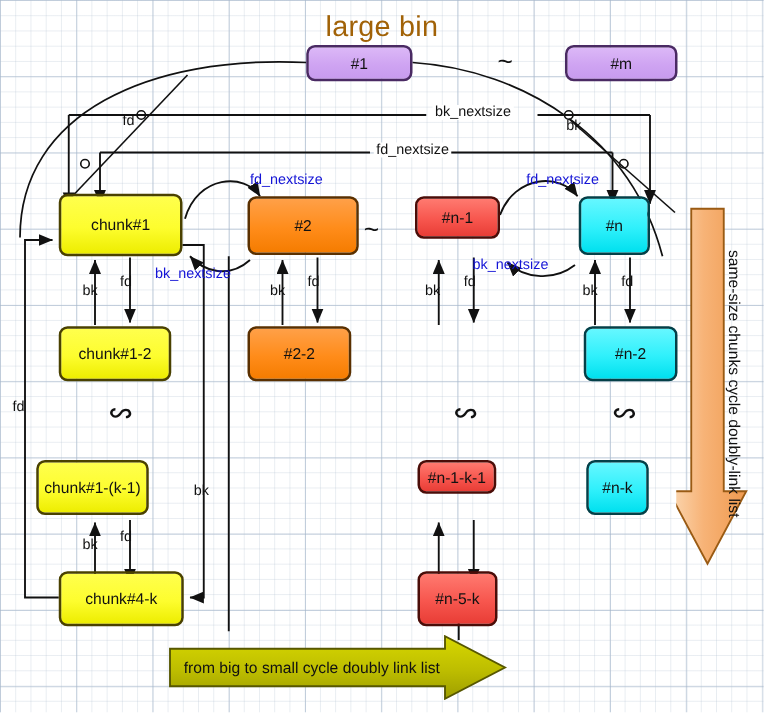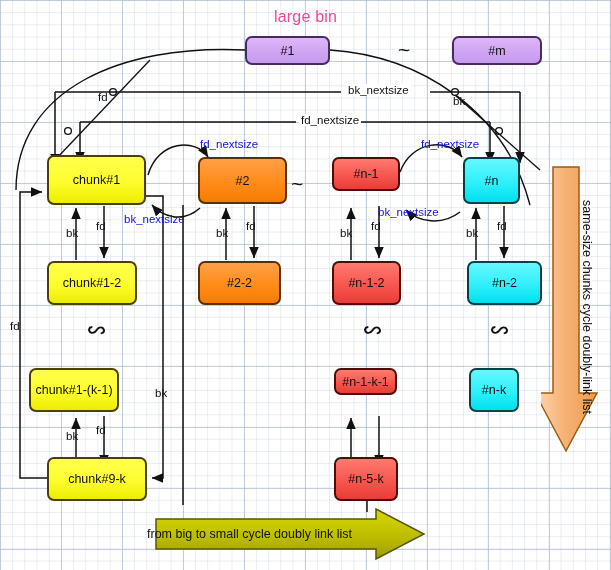--- a/index.html
+++ b/index.html
@@ -15,21 +15,21 @@
     background-image:
       linear-gradient(to right, rgba(180,195,210,.30) 1px, transparent 1px),
       linear-gradient(to bottom, rgba(180,195,210,.30) 1px, transparent 1px),
       linear-gradient(to right, rgba(150,170,195,.55) 1px, transparent 1px),
       linear-gradient(to bottom, rgba(150,170,195,.55) 1px, transparent 1px);
     background-size:12.2px 12.2px,12.2px 12.2px,61px 61px,61px 61px;
   }
   svg#wires{position:absolute;left:0;top:0;width:611px;height:570px;}
   .title{
     position:absolute;left:0;top:8px;width:611px;text-align:center;
-    font-size:16px;color:#ec4899;letter-spacing:.2px;
+    font-size:23px;color:#a16207;letter-spacing:.2px;
   }
   .node{
     position:absolute;box-sizing:border-box;
     border:2px solid #2d2416;border-radius:7px;
     display:flex;align-items:center;justify-content:center;
     font-size:12.5px;color:#111;white-space:nowrap;overflow:hidden;
   }
   .n-yellow{background:linear-gradient(180deg,#ffff4d 0%,#fdfd2e 55%,#eded00 100%);border-color:#4a4100;}
   .n-orange{background:linear-gradient(180deg,#ffa048 0%,#ff8c1a 55%,#f57c00 100%);border-color:#5a3000;}
   .n-red{background:linear-gradient(180deg,#ff7a70 0%,#f7564e 55%,#e83d36 100%);border-color:#4a0d08;}
@@ -155,34 +155,33 @@
 
   <div class="node n-yellow" style="left:47px;top:261px;width:90px;height:44px;">chunk#1-2</div>
 
   <div class="swirl" style="left:86px;top:315px;">∾</div>
 
   <div class="node n-yellow" style="left:29px;top:368px;width:90px;height:44px;">chunk#1-(k-1)</div>
 
   <div class="lbl" style="left:66px;top:430px;">bk</div>
   <div class="lbl" style="left:96px;top:424px;">fd</div>
 
-  <div class="node n-yellow" style="left:47px;top:457px;width:100px;height:44px;">chunk#9-k</div>
+  <div class="node n-yellow" style="left:47px;top:457px;width:100px;height:44px;">chunk#4-k</div>
 
   <div class="lbl" style="left:10px;top:320px;">fd</div>
   <div class="lbl" style="left:155px;top:387px;">bk</div>
 
   <div class="lbl" style="left:216px;top:227px;">bk</div>
   <div class="lbl" style="left:246px;top:220px;">fd</div>
 
   <div class="node n-orange" style="left:198px;top:261px;width:83px;height:44px;">#2-2</div>
 
   <div class="lbl" style="left:340px;top:227px;">bk</div>
   <div class="lbl" style="left:371px;top:220px;">fd</div>
 
-  <div class="node n-red" style="left:332px;top:261px;width:69px;height:44px;">#n-1-2</div>
 
   <div class="swirl" style="left:362px;top:315px;">∾</div>
 
   <div class="node n-red" style="left:334px;top:368px;width:63px;height:27px;">#n-1-k-1</div>
 
   <div class="node n-red" style="left:334px;top:457px;width:64px;height:44px;">#n-5-k</div>
 
   <div class="lbl" style="left:466px;top:227px;">bk</div>
   <div class="lbl" style="left:497px;top:220px;">fd</div>
 
@@ -200,21 +199,21 @@
           <stop offset="45%" stop-color="#f7b377"></stop>
           <stop offset="100%" stop-color="#ef9a4f"></stop>
         </linearGradient>
       </defs>
       <path d="M 12,2 L 38,2 L 38,228 L 56,228 L 25,286 L -6,228 L 12,228 Z" fill="url(#og)" stroke="#9a5b14" stroke-width="1.5"></path>
     </svg>
     <div class="txt" style="left:-79px;top:135px;width:250px;text-align:center;
                 transform:rotate(90deg);transform-origin:center center;">same-size chunks cycle doubly-link list</div>
   </div>
 
-  <div class="bigarrow" style="left:134px;top:508px;width:272px;height:52px;padding-left:20px;">
+  <div class="bigarrow" style="left:134px;top:508px;width:272px;height:52px;">
     <svg width="272" height="52" viewBox="0 0 272 52" xmlns="http://www.w3.org/2000/svg">
       <defs>
         <linearGradient id="olg" x1="0" y1="0" x2="0" y2="1">
           <stop offset="0%" stop-color="#d8d800"></stop>
           <stop offset="55%" stop-color="#bdbd00"></stop>
           <stop offset="100%" stop-color="#9e9e00"></stop>
         </linearGradient>
       </defs>
       <path d="M 2,11 L 222,11 L 222,1 L 270,26 L 222,51 L 222,41 L 2,41 Z" fill="url(#olg)" stroke="#575700" stroke-width="1.5"></path>
     </svg>

